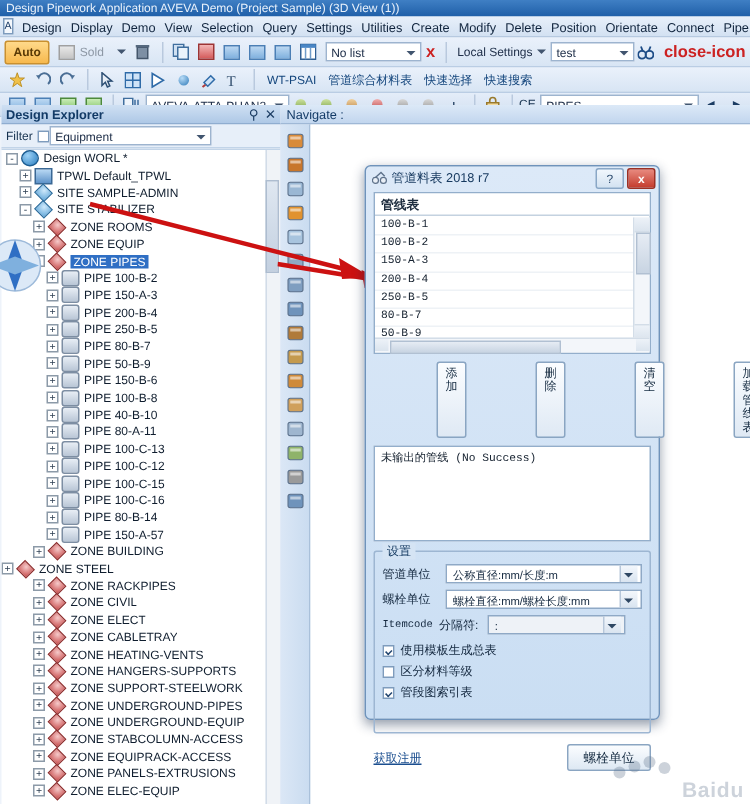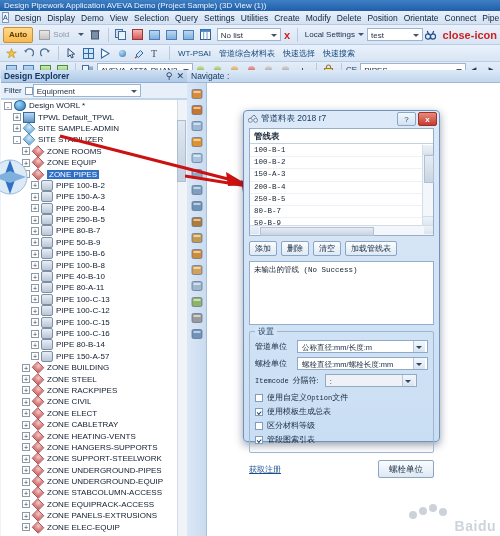--- a/index.html
+++ b/index.html
@@ -159,21 +159,21 @@
   }
   #canvas{
     position:absolute;left:20px;top:13px;right:0;bottom:0;background:#ffffff;
   }
 
   
   .arrow{position:absolute;pointer-events:none;}
 
   
   #dlg{
-    position:absolute;left:243px;top:110px;width:197px;height:332px;
+    position:absolute;left:243px;top:110px;width:197px;height:370px;
     background:linear-gradient(#dce9f8,#cadef3);
     border:1px solid #6f93bb;border-radius:4px;
     box-shadow:0 3px 8px rgba(20,40,70,.45);
     box-sizing:border-box;
   }
   #dlgTitle{
     height:16px;display:flex;align-items:center;padding:0 2px 0 4px;
     box-sizing:border-box;
   }
   #dlgTitle .dt{font-size:8.5px;color:#16395f;flex:1;white-space:nowrap;}
@@ -216,21 +216,21 @@
   }
   .hsb .th{position:absolute;left:10px;top:1px;width:112px;height:7px;background:linear-gradient(#e6ecf4,#c8d4e2);border:1px solid #b1c0d2;}
   .hsb .arw{position:absolute;top:0;width:9px;height:8px;background:linear-gradient(#edf2f8,#dbe4ee);}
   .hsb .arw.l{left:0;}
   .hsb .arw.r{right:0;}
 
   .btnrow{display:flex;gap:4px;margin-top:5px;}
   .btn{
     background:linear-gradient(#fbfdff,#dfe9f4);
     border:1px solid #8aa5c2;border-radius:2px;
-    font-size:8px;color:#13293f;padding:2px 5px;line-height:9px;
+    font-size:8px;color:#13293f;padding:2px 5px;line-height:9px;margin-left:42px;
   }
   #msgPanel{height:64px;margin-top:5px;}
   #msgPanel .m{
     font-size:7.5px;color:#15212f;padding:3px 4px;line-height:10px;
     font-family:"Liberation Mono","DejaVu Sans Mono",monospace;
   }
   #settings{
     margin-top:6px;border:1px solid #9db6d2;border-radius:2px;
     position:relative;padding:8px 5px 5px 5px;box-sizing:border-box;height:122px;
   }
@@ -595,21 +595,21 @@
         <div class="tn" style="padding-left: 30px;">
           <span class="exp">+</span>
           <span class="ti ic-pipe"></span>
           <span class="tx">PIPE 150-A-57</span>
         </div>
         <div class="tn" style="padding-left: 21px;">
           <span class="exp">+</span>
           <span class="ti ic-zone"></span>
           <span class="tx">ZONE BUILDING</span>
         </div>
-        <div class="tn" style="padding-left: 21px;">
+        <div class="tn" style="">
           <span class="exp">+</span>
           <span class="ti ic-zone"></span>
           <span class="tx">ZONE STEEL</span>
         </div>
         <div class="tn" style="padding-left: 21px;">
           <span class="exp">+</span>
           <span class="ti ic-zone"></span>
           <span class="tx">ZONE RACKPIPES</span>
         </div>
         <div class="tn" style="padding-left: 21px;">
@@ -838,24 +838,20 @@
         <span class="fl mono">Itemcode</span>
         <span class="fl" style="width:auto;margin-right:6px">分隔符:</span>
         <span class="dd" style="max-width:92px;background:#eef2f7">
           <span>:</span>
           <i class="cv"></i>
         </span>
       </div>
 
       <div style="margin-top:5px">
         <div class="cbrow">
-          <span class="chk"></span>
-          <span class="cl"><span>使用自定义</span><span class="mono">Option</span><span>文件</span></span>
-        </div>
-        <div class="cbrow">
           <span class="chk on"></span>
           <span class="cl">使用模板生成总表</span>
         </div>
         <div class="cbrow">
           <span class="chk"></span>
           <span class="cl">区分材料等级</span>
         </div>
         <div class="cbrow">
           <span class="chk on"></span>
           <span class="cl">管段图索引表</span>

